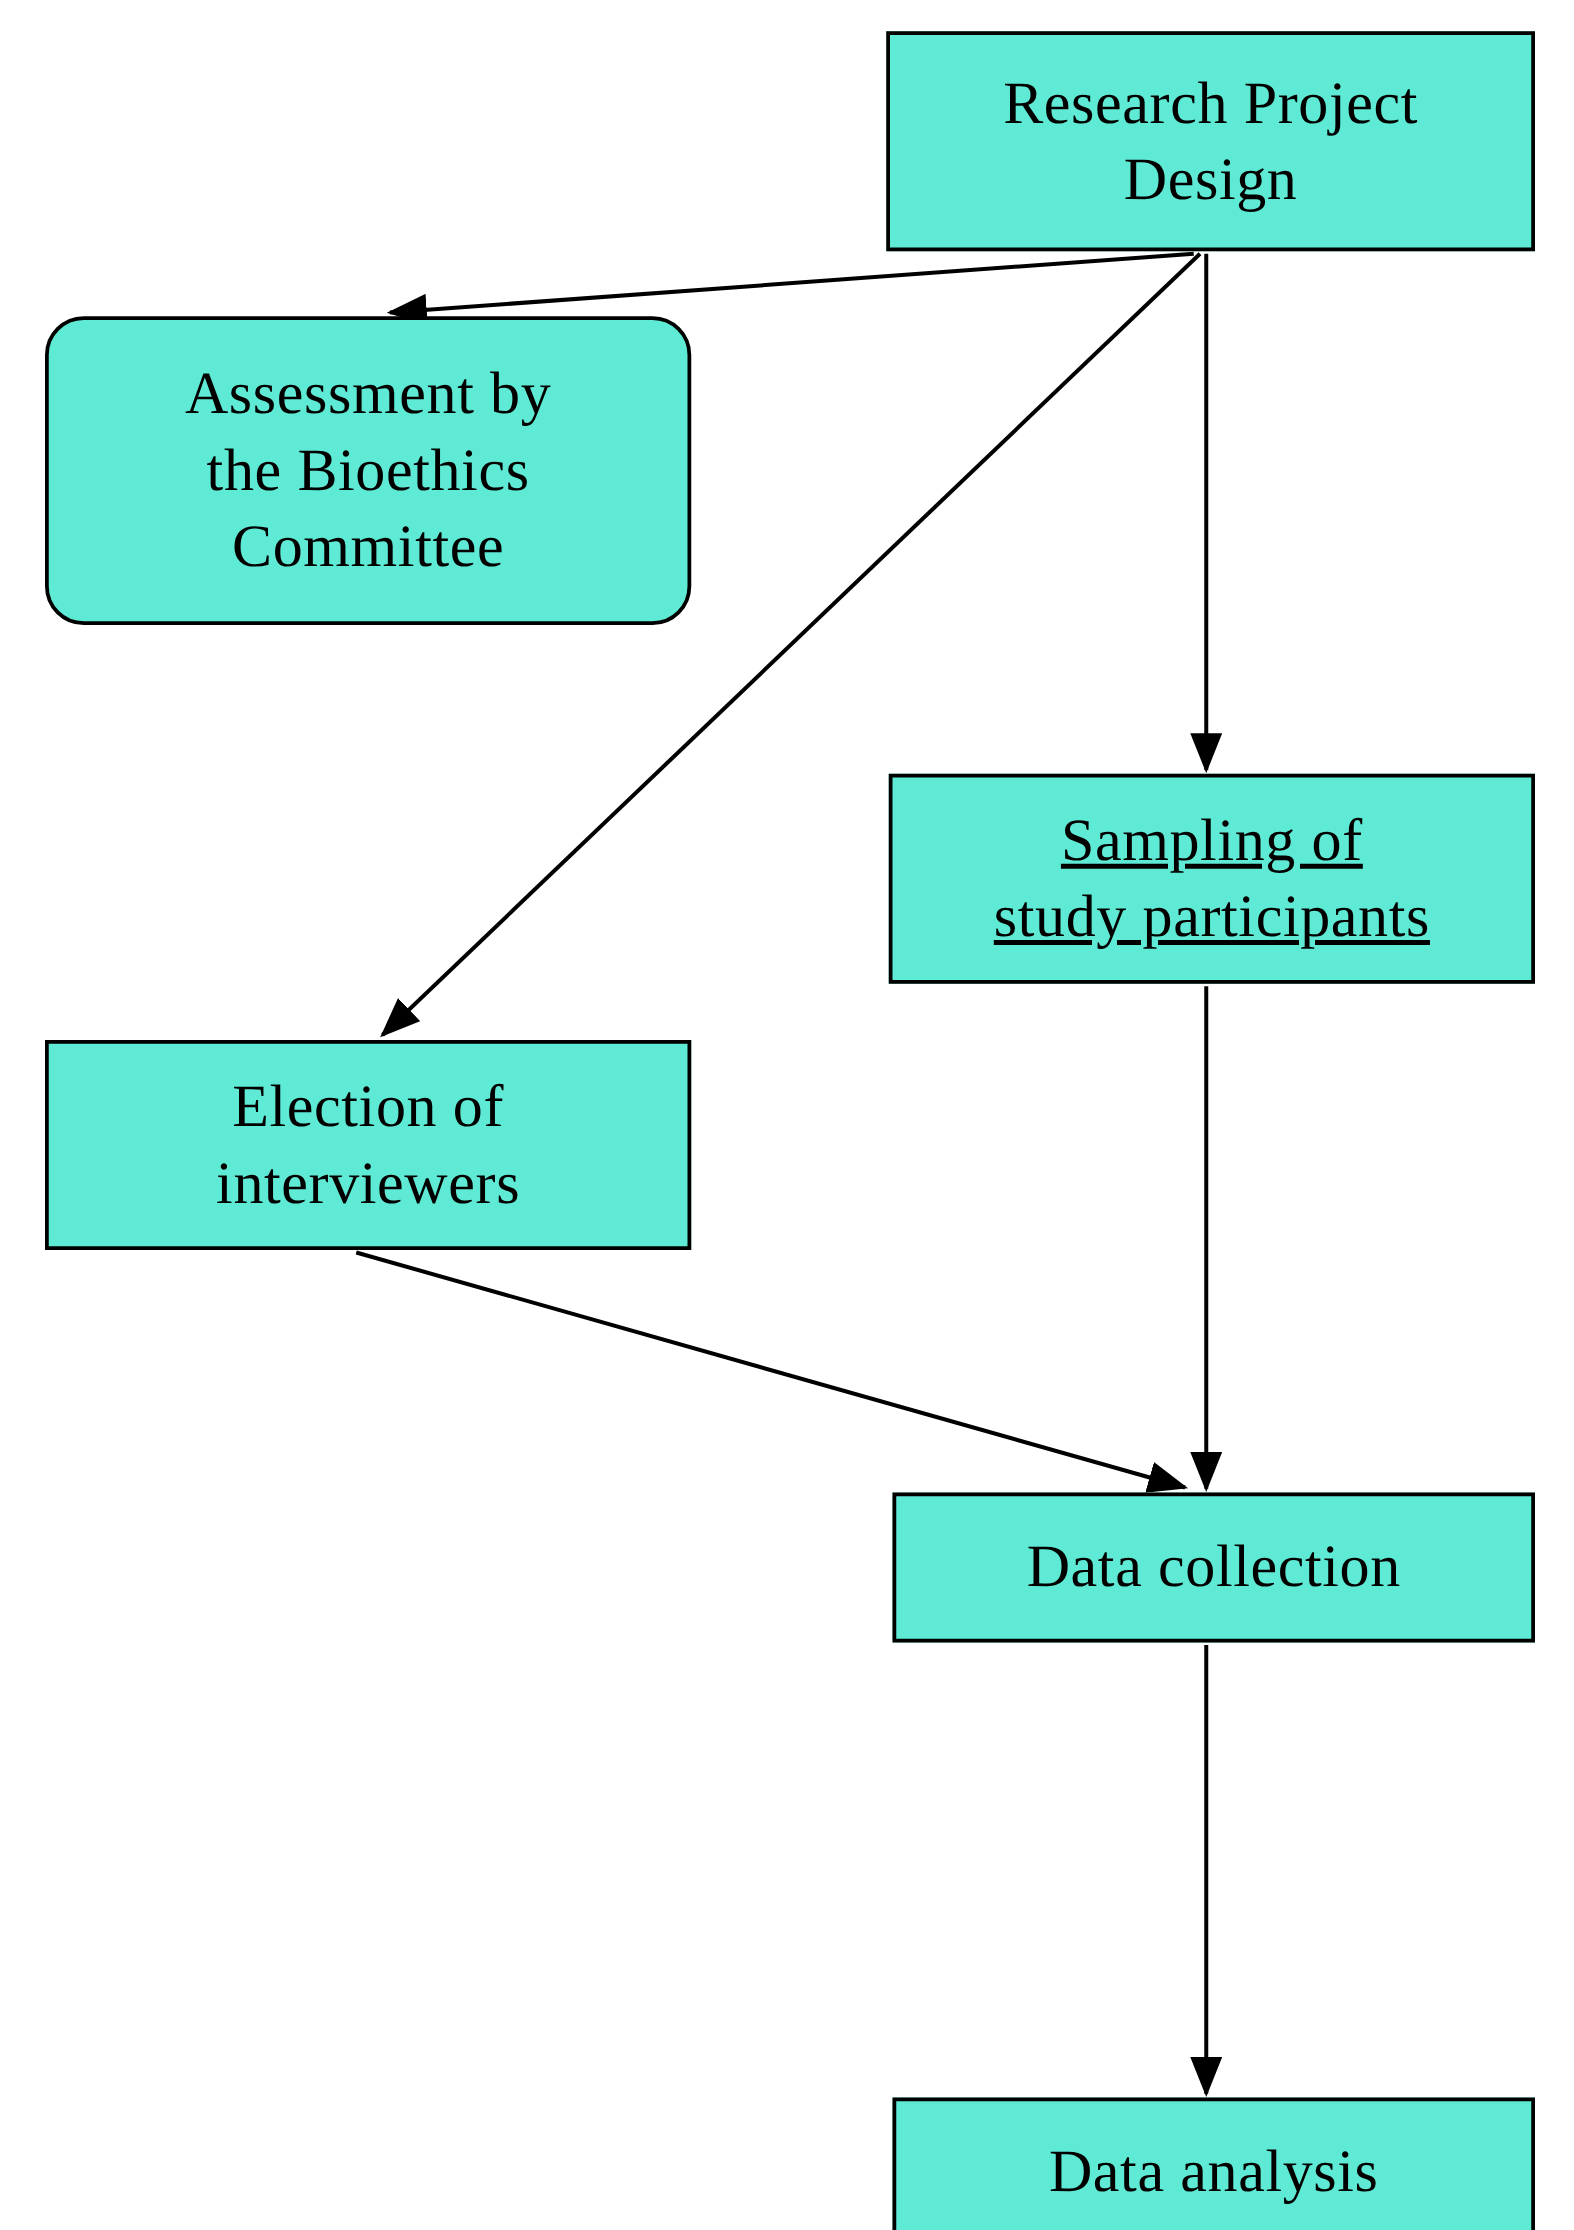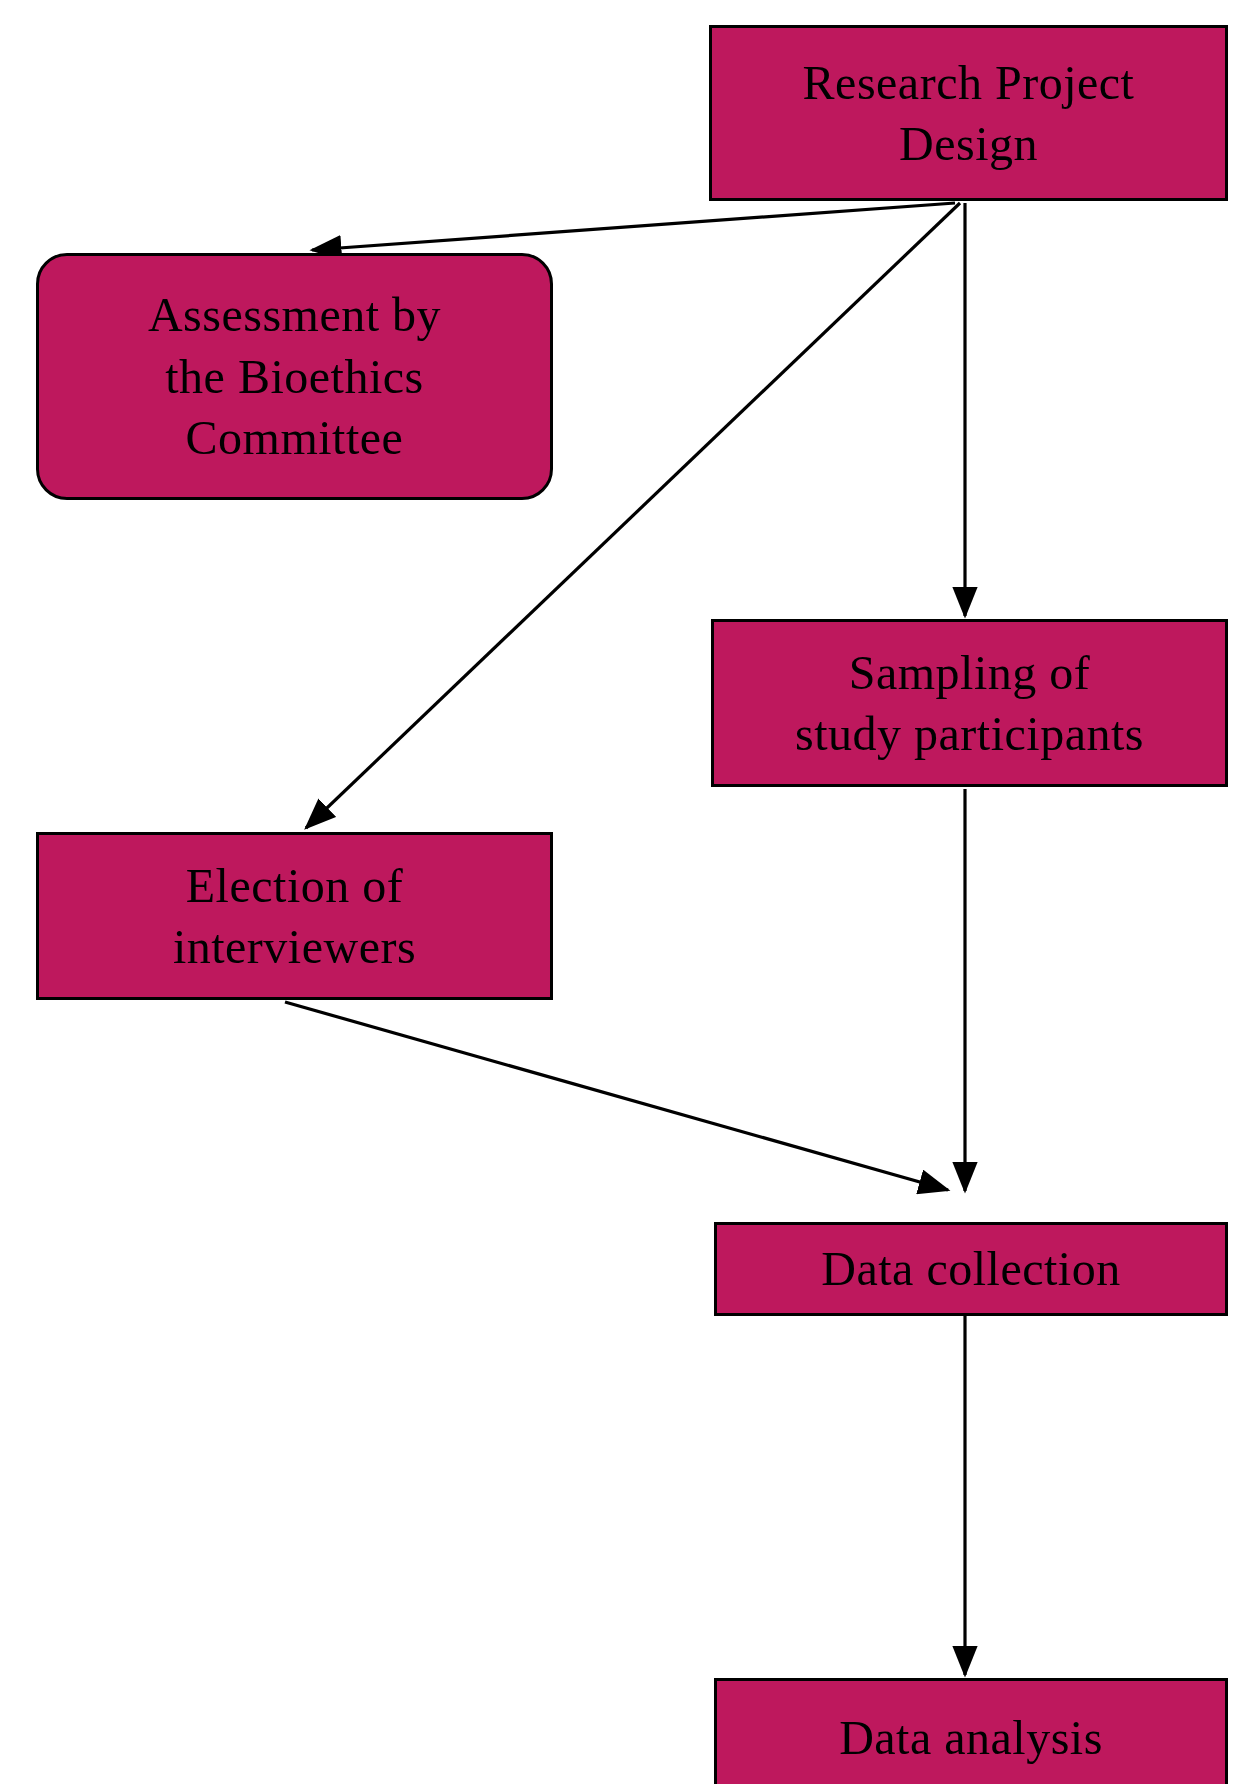--- a/index.html
+++ b/index.html
@@ -21,21 +21,21 @@
     left: 0;
     top: 0;
     width: 1259px;
     height: 1784px;
     pointer-events: none;
   }
   .node {
     position: absolute;
     box-sizing: border-box;
     border: 3px solid #000000;
-    background: #be185d;
+    background: #5eead4;
     display: flex;
     align-items: center;
     justify-content: center;
     text-align: center;
     color: #000000;
     font-family: "Liberation Serif", "DejaVu Serif", serif;
     font-size: 48px;
     line-height: 1.28;
     letter-spacing: 0.5px;
     z-index: 2;
@@ -44,23 +44,23 @@
     display: block;
     width: 100%;
     padding: 0 10px;
     box-sizing: border-box;
     white-space: pre-line;
   }
 
   
   #node-research-project-design { left: 709px;  top: 25px;   width: 519px; height: 176px; }
   #node-bioethics-assessment    { left: 36px;   top: 253px;  width: 517px; height: 247px; border-radius: 31px; }
-  #node-sampling-participants   { left: 711px;  top: 619px;  width: 517px; height: 168px; }
+  #node-sampling-participants   { left: 711px;  top: 619px;  width: 517px; height: 168px; text-decoration: underline; }
   #node-election-interviewers   { left: 36px;   top: 832px;  width: 517px; height: 168px; }
-  #node-data-collection         { left: 714px;  top: 1222px; width: 514px; height: 94px; }
+  #node-data-collection         { left: 714px;  top: 1194px; width: 514px; height: 120px; }
   #node-data-analysis           { left: 714px;  top: 1678px; width: 514px; height: 120px; }
 </style>
 </head>
 <body>
 
 <div id="canvas">
 
   <svg class="edges" viewBox="0 0 1259 1784" aria-hidden="true">
     <defs>
       <marker id="arrowhead" markerWidth="10" markerHeight="8" refX="9.2" refY="4" orient="auto" markerUnits="strokeWidth">

